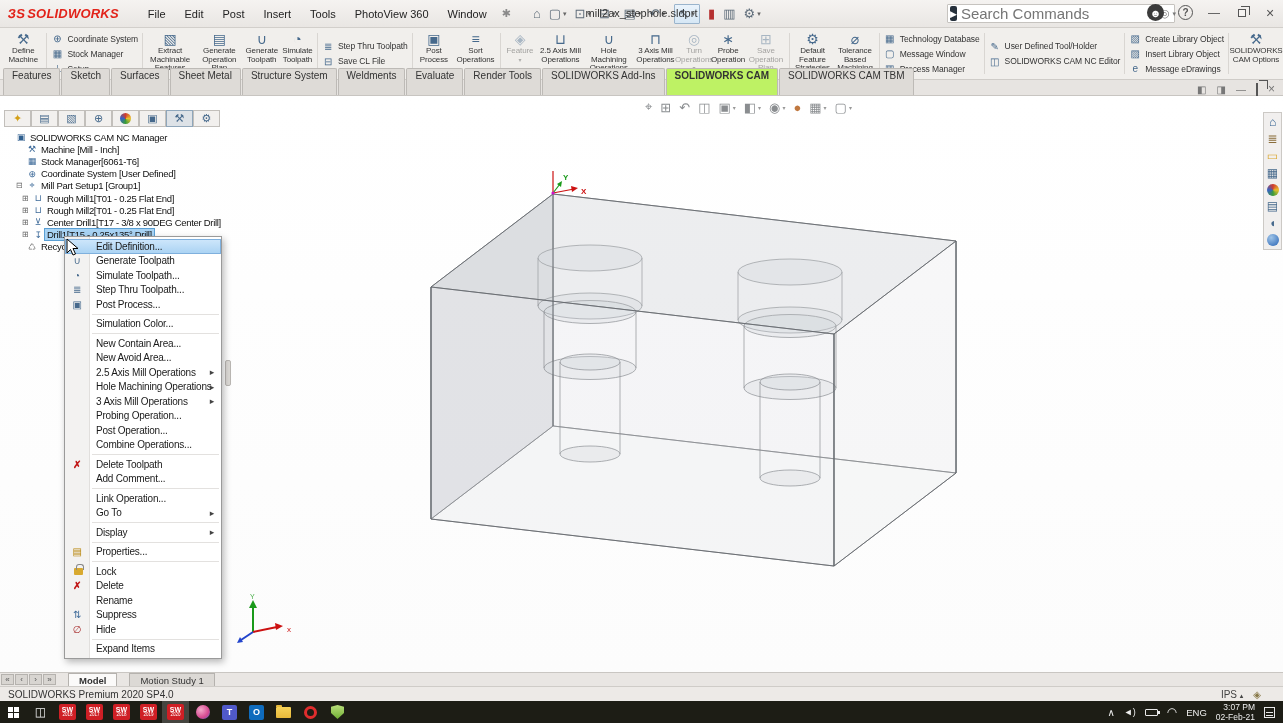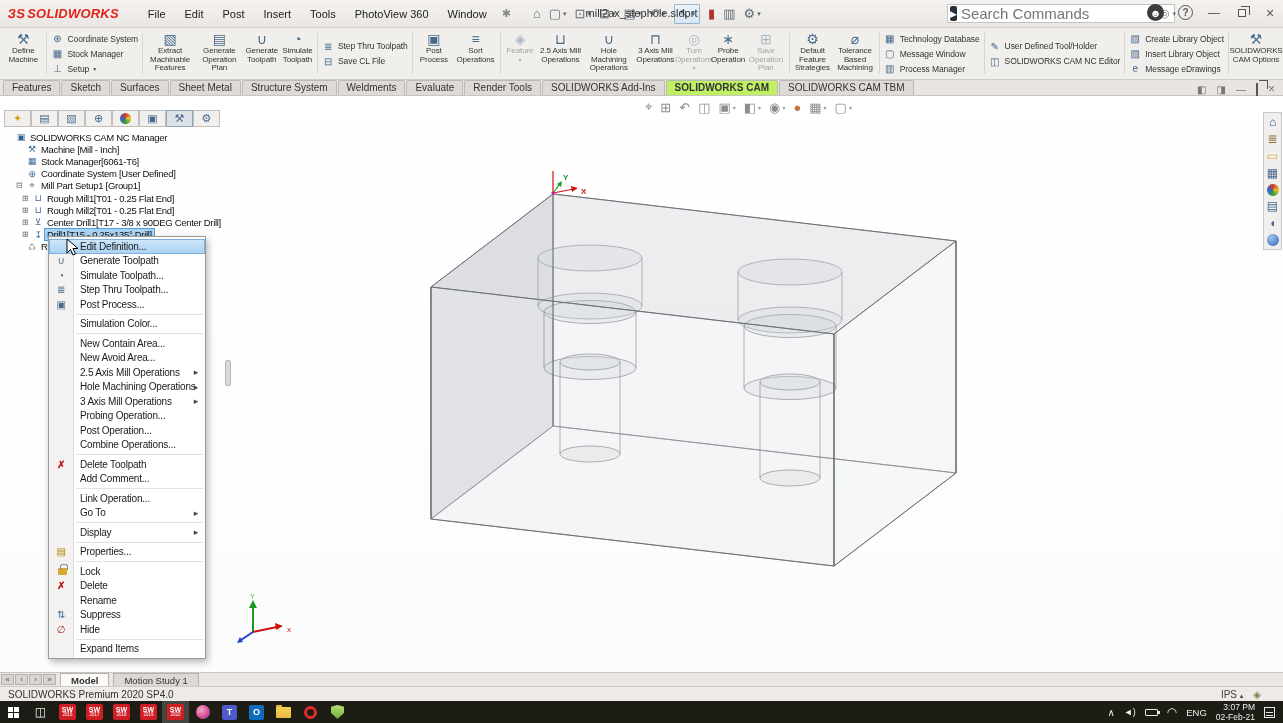--- a/index.html
+++ b/index.html
@@ -44,21 +44,21 @@
   .rbn-large .caret{font-size:6px;color:#555;margin-top:1px}
   .rbn-small{display:flex;align-items:center;gap:4px;font-size:8.5px;color:#333;height:14px;white-space:nowrap;letter-spacing:-.1px}
   .rbn-small .ico{font-size:10px;color:#46698c;width:12px;text-align:center}
   .rbn-small .caret{font-size:6px;color:#555}
   .disabled{opacity:.42}
   #rbn-overflow{position:absolute;right:3px;top:22px;font-size:10px;color:#555}
   
   #cmdtabs{position:absolute;left:0;top:80px;width:1283px;height:16px;background:#e7e4e1;
     border-bottom:1px solid #c8c5c1;display:flex;align-items:flex-end;padding-left:3px;z-index:4}
   .ctab{font-size:10px;color:#333;padding:1px 8px 1px 8px;border:1px solid #bdbab6;border-bottom:none;
-    background:#dedbd7;margin-right:1px;height:15px;white-space:nowrap;border-radius:2px 2px 0 0}
+    background:#dedbd7;margin-right:1px;height:27px;white-space:nowrap;border-radius:2px 2px 0 0}
   .ctab.active{background:#bef264;font-weight:bold}
   #doc-ctl{position:absolute;right:8px;top:82px;display:flex;gap:10px;align-items:center;z-index:6}
   .dctl{color:#777;font-size:10px}
   
   #viewport{position:absolute;left:0;top:96px;width:1283px;height:576px;background:linear-gradient(#ffffff,#fcfcfc)}
   #hud{position:absolute;left:645px;top:3px;display:flex;gap:8px;align-items:center;color:#8a8d90;font-size:13px}
   .hud-ico{display:flex;align-items:center;gap:2px}
   .hud-ico .caret{font-size:6px;color:#999}
   .hud-ico [data-name="edit-appearance-icon"]{color:#c07840}
   
@@ -71,21 +71,21 @@
   #tree-items{margin-top:4px;font-size:9.5px;letter-spacing:-.3px;color:#111}
   .trow{height:12.2px;display:flex;align-items:center;white-space:nowrap}
   .expander{font-size:8px;color:#666;width:10px;flex:0 0 10px;text-align:left}
   .ticon{font-size:9px;color:#3d6a99;width:12px;flex:0 0 12px;text-align:center}
   .ticon[data-name="recycle-bin-icon"]{color:#7a7a7a}
   .ticon[data-name="nc-manager-icon"]{color:#2f5f8f}
   .tlabel{padding:0 2px;border:1px solid transparent}
   .tlabel.selected{background:#a8d3f4;border:1px solid #5a9fd4}
   #splitter{position:absolute;left:225px;top:264px;width:6px;height:26px;background:#dcd9d5;border:1px solid #bab7b3;border-radius:2px}
   
-  #ctxmenu{position:absolute;left:48px;top:140px;width:158px;background:linear-gradient(90deg,#f3f2f1 0,#f3f2f1 24px,#e1dfdd 24px,#e1dfdd 25px,#ffffff 25px);
+  #ctxmenu{position:absolute;left:64px;top:140px;width:158px;background:linear-gradient(90deg,#f3f2f1 0,#f3f2f1 24px,#e1dfdd 24px,#e1dfdd 25px,#ffffff 25px);
     border:1px solid #9a9a9a;box-shadow:2px 3px 7px rgba(0,0,0,.28);padding:2px 0;z-index:20}
   .mrow{height:14.5px;display:flex;align-items:center;position:relative;font-size:10px;letter-spacing:-.2px;color:#1a1a1a;padding-left:31px;white-space:nowrap}
   .mrow.hl{background:linear-gradient(#cfe7fb,#a9d2f3);outline:1px solid #7fb0dd;outline-offset:-1px}
   .mico{position:absolute;left:4px;width:16px;text-align:center;font-size:10px;color:#46698c}
   .mico[data-name="delete-toolpath-icon"],.mico[data-name="delete-icon"]{color:#c11818;font-weight:bold}
   .mico[data-name="properties-icon"]{color:#b8860b}
   .mico[data-name="hide-icon"]{color:#a33}
   .mico[data-name="suppress-icon"]{color:#3d6a99}
   .subarrow{position:absolute;right:7px;font-size:9px;color:#444}
   .msep{height:1px;background:#e3e1df;margin:2px 2px 2px 27px}
@@ -98,21 +98,21 @@
   .tpico[data-name="resources-home-icon"]{color:#2f5f8f}
   .tpico[data-name="file-explorer-icon"]{color:#d9a62e}
   .tpico[data-name="design-library-icon"]{color:#8a6d3b}
   .ball{width:12px;height:12px;border-radius:50%;background:conic-gradient(#d23b2e,#e8c02c,#3a9c3a,#3763c4,#d23b2e)}
   .blueball{width:12px;height:12px;border-radius:50%;background:radial-gradient(circle at 35% 30%,#9fc4e8,#2a65b5)}
   
   #doctabs{position:absolute;left:0;top:672px;width:1283px;height:14px;background:#e9e6e3;border-top:1px solid #c9c6c2;
     display:flex;align-items:center;font-size:9.5px;z-index:5}
   .dnav{width:13px;height:11px;background:#d8d5d1;border:1px solid #b5b2ae;color:#555;font-size:8px;
     display:flex;align-items:center;justify-content:center;margin-left:1px}
-  .dtab{padding:0 10px;height:13px;display:flex;align-items:center;border:1px solid #b5b2ae;border-bottom:none;margin-left:4px;background:#dcd9d5;color:#333;white-space:nowrap}
+  .dtab{padding:0 10px;height:13px;display:flex;align-items:center;border:1px solid #b5b2ae;border-bottom:none;margin-left:12px;background:#dcd9d5;color:#333;white-space:nowrap}
   .dtab.active{background:#fbfaf9;font-weight:bold}
   #statusbar{position:absolute;left:0;top:686px;width:1283px;height:15px;background:#edeae7;border-top:1px solid #cfccc8;
     display:flex;align-items:center;padding:0 8px;font-size:10px;color:#333;z-index:5}
   #status-right{margin-left:auto;display:flex;align-items:center;gap:10px;margin-right:14px;color:#444}
   #status-right .caret{font-size:7px}
   #taskbar{position:absolute;left:0;top:701px;width:1283px;height:22px;background:#1d1d15;display:flex;align-items:center;color:#eee;z-index:6}
   .tb-slot{width:27px;height:22px;display:flex;align-items:center;justify-content:center;flex-direction:column}
   .tb-slot.active{background:rgba(255,255,255,.18)}
   .winlogo{width:11px;height:11px;display:grid;grid-template-columns:5px 5px;grid-template-rows:5px 5px;gap:1px}
   .winlogo span{background:#fff}

